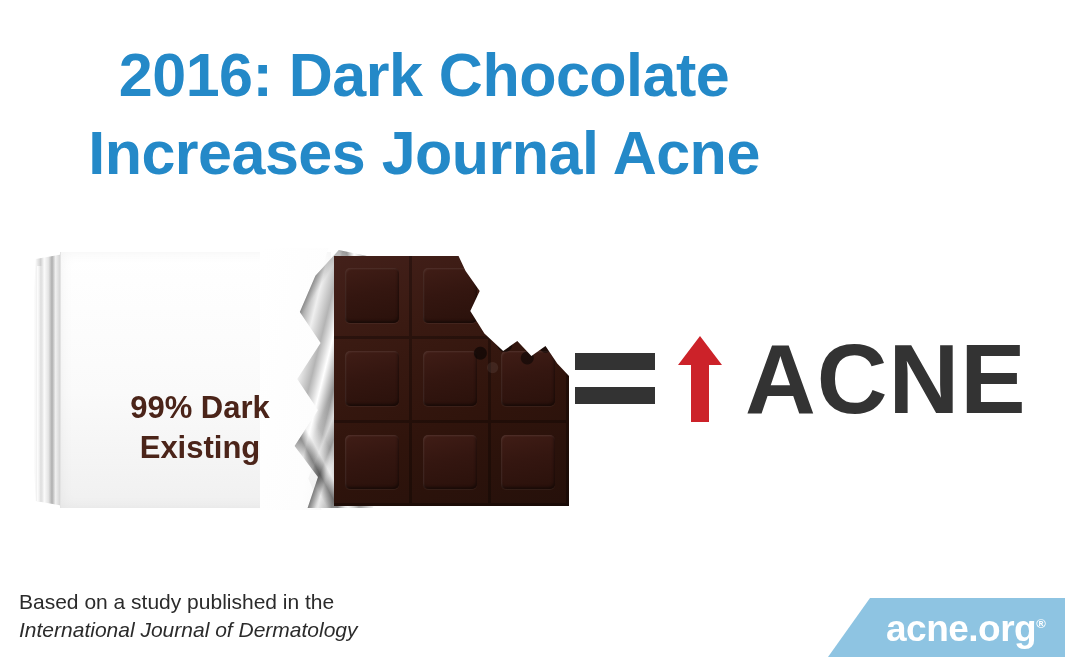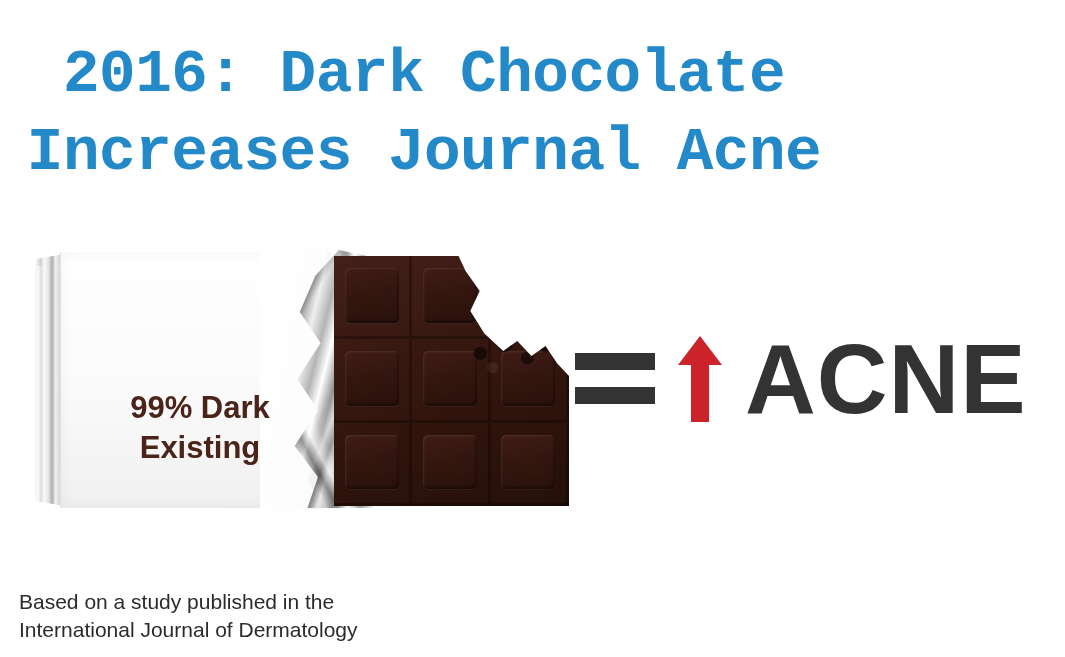--- a/index.html
+++ b/index.html
@@ -19,21 +19,21 @@
   }
 
   
   .title {
     position: absolute;
     left: 0;
     top: 36px;
     width: 848px;
     text-align: center;
     color: #2489c8;
-    font-family: Liberation Mono, monospace;
+    font-family: Liberation Sans, sans-serif;
     font-weight: bold;
     font-size: 61px;
     line-height: 78px;
     letter-spacing: -0.5px;
   }
   .title-line { display: block; white-space: nowrap; }
 
   
   .bar {
     position: absolute;
@@ -250,21 +250,21 @@
   
   .footnote {
     position: absolute;
     left: 19px;
     top: 588px;
     color: #2b2b2b;
     font-family: "Liberation Sans", sans-serif;
     font-size: 21px;
     line-height: 28px;
   }
-  .footnote .ital { display: block; }
+  .footnote .ital { font-style: italic; display: block; }
   .footnote .plain { display: block; }
 
   
   .logo {
     position: absolute;
     left: 828px;
     top: 598px;
     width: 237px;
     height: 59px;
     background: #8ec4e2;
@@ -348,14 +348,17 @@
     </div>
 
     <div class="acne-word">ACNE</div>
   </div>
 
   <div class="footnote">
     <span class="plain">Based on a study published in the</span>
     <span class="ital">International Journal of Dermatology</span>
   </div>
 
+  <div class="logo">
+    <div class="logo-text"><span>acne.org</span><span class="logo-reg">®</span></div>
+  </div>
 
 </div>
 
 </body></html>

